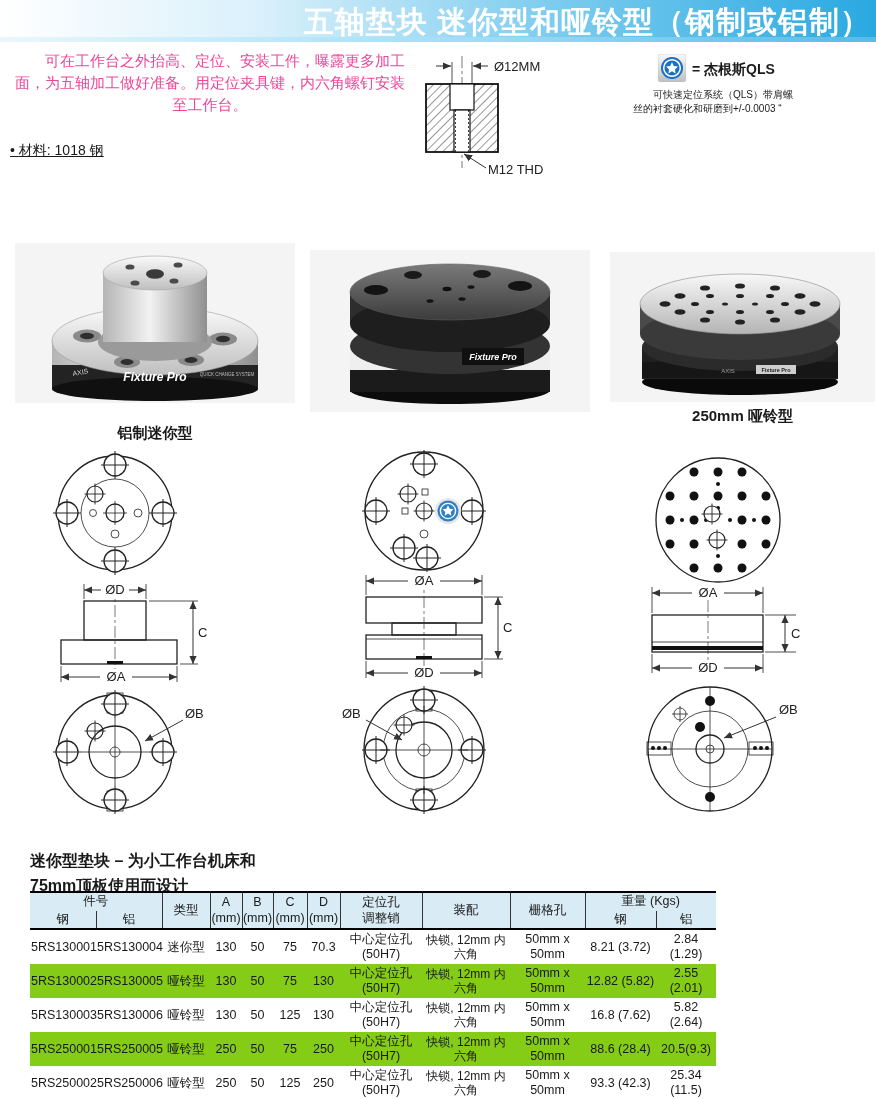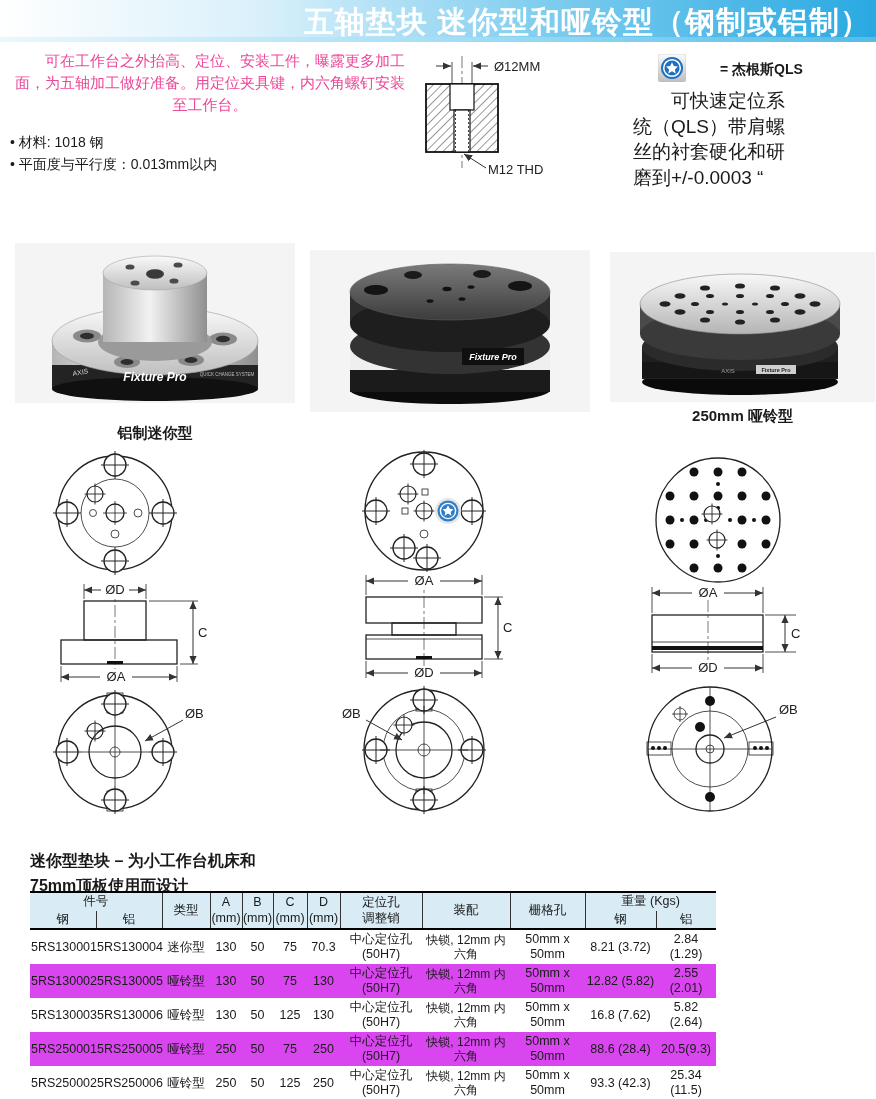--- a/index.html
+++ b/index.html
@@ -13,26 +13,26 @@
   .topbar .title{position:absolute;right:5px;top:2px;font-size:30px;font-weight:bold;color:#ffffff;
           letter-spacing:1px;white-space:nowrap;}
   .substrip{position:absolute;left:0;top:37px;width:876px;height:5px;
           background:linear-gradient(90deg,#eaf7fd 0%,#9ddcf5 55%,#54bce8 100%);}
 
   
   .intro{position:absolute;left:14px;top:50px;width:392px;font-size:15px;line-height:1.45;
          text-indent:2em;color:#ec4899;text-align:center;}
   .specs{position:absolute;left:10px;top:130px;width:400px;font-size:14px;line-height:1.35;
          list-style:none;margin:0;padding:0;}
-  .specs li{margin:3px 0;}
+  .specs li{margin:11px 0;text-decoration:underline;}
   .specs li::before{content:"• ";}
 
   
-  .qls-legend{position:absolute;left:692px;top:61px;font-size:14px;font-weight:bold;margin-left:28px;}
-  .qls-desc{position:absolute;left:633px;top:88px;width:168px;font-size:19px;line-height:1.35;
+  .qls-legend{position:absolute;left:692px;top:61px;font-size:14px;font-weight:bold;}
+  .qls-desc{position:absolute;left:633px;top:88px;width:168px;font-size:10px;line-height:1.35;
             text-indent:2em;}
   .qls-icon{position:absolute;left:658px;top:54px;}
 
   
   .photo{position:absolute;}
   .caption{position:absolute;font-size:15px;font-weight:bold;text-align:center;}
 
   
   .drawing{position:absolute;}
   .ln{fill:none;stroke:#222;stroke-width:1.3;}
@@ -44,21 +44,21 @@
   
   .table-note{position:absolute;left:30px;top:849px;font-size:16px;font-weight:bold;line-height:1.55;}
   table.parts{position:absolute;left:30px;top:891px;width:686px;border-collapse:collapse;
         table-layout:fixed;border-top:2.5px solid #000;border-bottom:2.5px solid #000;
         font-size:12.5px;}
   table.parts thead th{background:#d9ecf6;font-weight:normal;text-align:center;vertical-align:middle;
         padding:1px 0;line-height:1.25;}
   table.parts thead{border-bottom:2px solid #000;border-radius:9px;}
   table.parts thead th.bl{border-left:1px solid #333;}
   table.parts tbody td{text-align:center;vertical-align:middle;padding:2px 1px;height:28px;line-height:1.2;}
-  table.parts tbody tr.alt{background:#d946ef;}
+  table.parts tbody tr.alt{background:#84cc16;}
   table.parts td.small{font-size:12px;}
 </style>
 </head>
 <body>
 
 <div class="page">
 
   <svg width="0" height="0" style="position:absolute" aria-hidden="true">
     <defs>
       <marker id="arr" viewBox="0 0 10 10" refX="9" refY="5" markerWidth="9" markerHeight="9" orient="auto-start-reverse">
@@ -103,21 +103,20 @@
 
   <div class="topbar">
     <div class="title">五轴垫块 迷你型和哑铃型（钢制或铝制）</div>
   </div>
   <div class="substrip"></div>
 
   <div class="intro">可在工作台之外抬高、定位、安装工件，曝露更多加工面，为五轴加工做好准备。用定位夹具键，内六角螺钉安装至工作台。</div>
 
   <ul class="specs">
     <li>材料: 1018 钢</li>
-    <li>平面度与平行度：0.013mm以内</li>
   </ul>
 
   <svg class="drawing" style="left:408px;top:50px" width="160" height="132" viewBox="0 0 160 132">
     <line class="cl" x1="54" y1="6" x2="54" y2="118"></line>
     <rect x="18" y="34" width="72" height="68" fill="url(#hatch)" stroke="#111" stroke-width="1.8"></rect>
     <rect x="42" y="34" width="24" height="26" fill="#fff" stroke="#111" stroke-width="1.2"></rect>
     <rect x="46" y="60" width="16" height="42" fill="#fff" stroke="#111" stroke-width="1.2"></rect>
     <line x1="47.5" y1="60" x2="47.5" y2="102" stroke="#111" stroke-width="0.8" stroke-dasharray="2 2"></line>
     <line x1="60.5" y1="60" x2="60.5" y2="102" stroke="#111" stroke-width="0.8" stroke-dasharray="2 2"></line>
     <line class="thin" x1="44" y1="12" x2="44" y2="33"></line>

